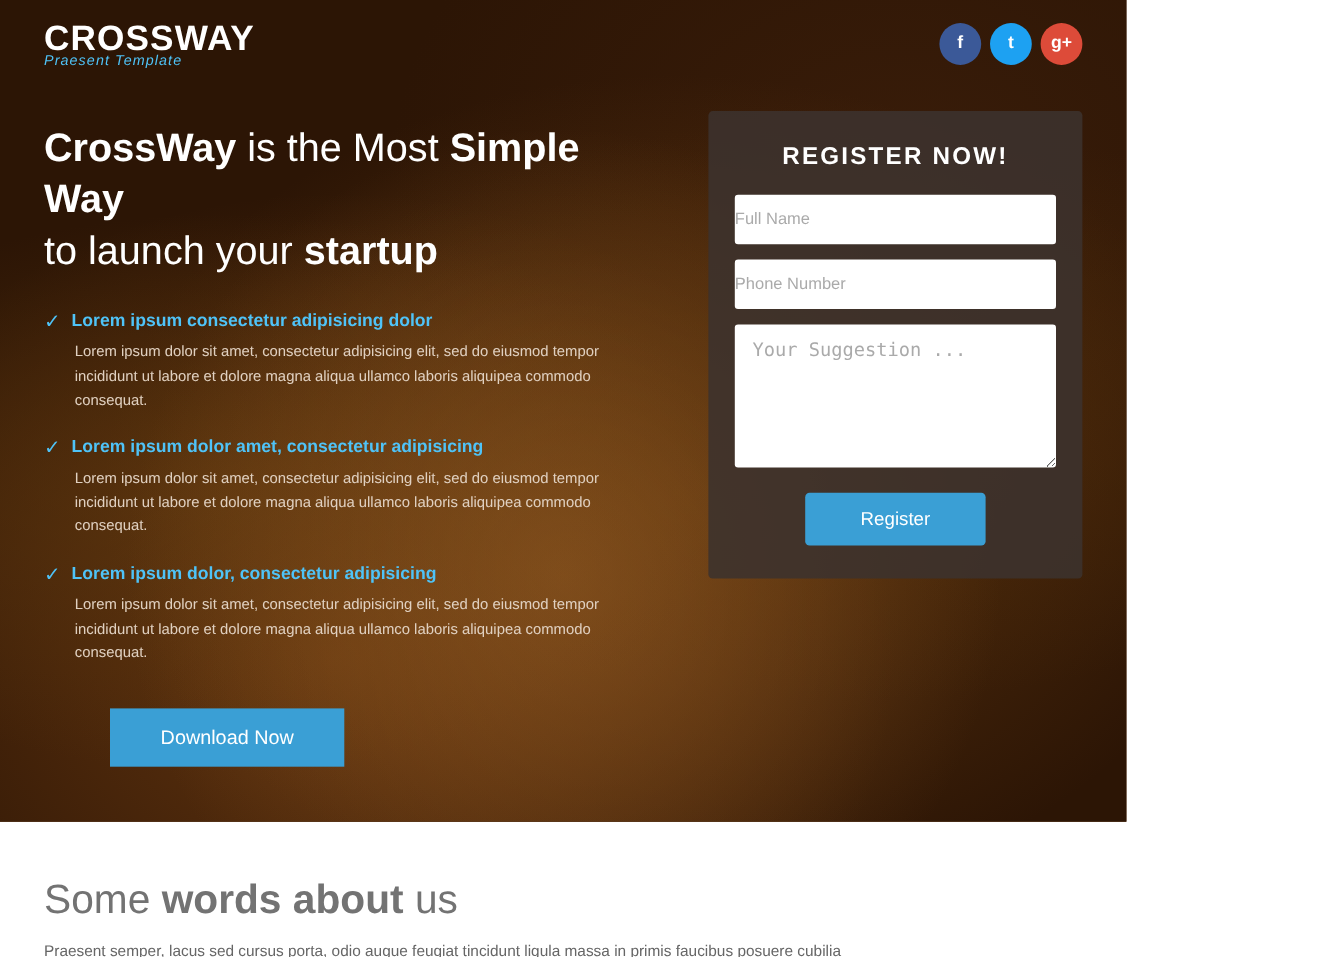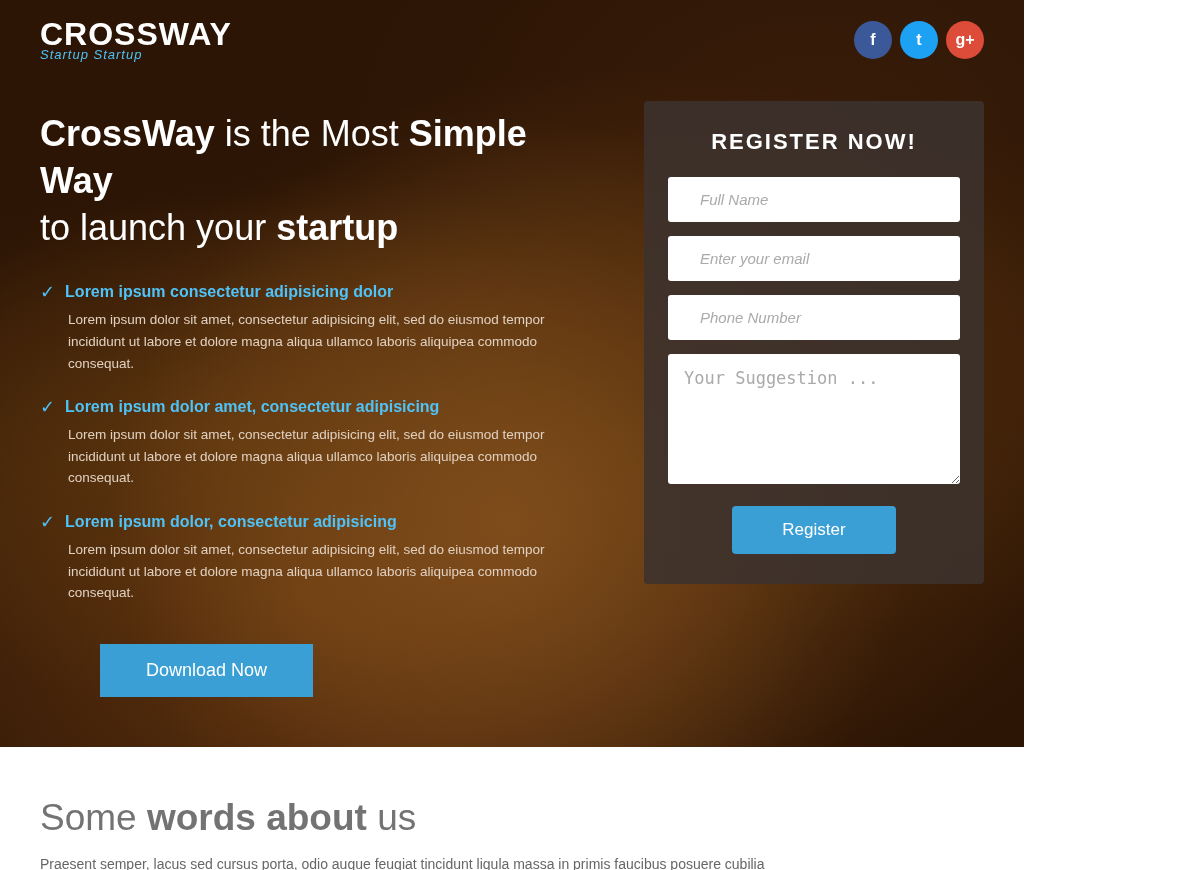--- a/index.html
+++ b/index.html
@@ -194,28 +194,27 @@
       letter-spacing: 2px;
       margin-bottom: 22px;
     }
 
     .form-group {
       margin-bottom: 14px;
     }
 
     .form-input {
       width: 100%;
-      padding: 14px 32px;
+      padding: 14px 0;
       background: #fff;
       border: none;
       border-radius: 3px;
       font-size: 15px;
       color: #888;
       outline: none;
-      font-style: italic;
     }
 
     .form-input::placeholder { color: #aaa; }
 
     .form-textarea {
       width: 100%;
       padding: 14px 16px;
       background: #fff;
       border: none;
       border-radius: 3px;
@@ -266,21 +265,21 @@
   </style>
 </head>
 <body>
 
 <div class="hero">
   <div class="hero-bg"></div>
 
   <nav class="top-nav">
     <div class="logo-wrap">
       <span class="logo-main">CROSSWAY</span>
-      <span class="logo-sub">Startup Startup</span>
+      <span class="logo-sub">Praesent Template</span>
     </div>
     <div class="social-icons">
       <div class="social-icon facebook">f</div>
       <div class="social-icon twitter">t</div>
       <div class="social-icon google">g+</div>
     </div>
   </nav>
 
   <div class="hero-content">
 
@@ -317,23 +316,20 @@
       <button class="download-btn">Download Now</button>
     </div>
 
     <div class="register-box">
       <h2 class="register-title">REGISTER NOW!</h2>
 
       <div class="form-group">
         <input class="form-input" type="text" placeholder="Full Name" style="">
       </div>
 
-      <div class="form-group">
-        <input class="form-input" type="email" placeholder="Enter your email" style="">
-      </div>
 
       <div class="form-group">
         <input class="form-input" type="tel" placeholder="Phone Number" style="">
       </div>
 
       <div class="form-group">
         <textarea class="form-textarea" placeholder="Your Suggestion ..." style=""></textarea>
       </div>
 
       <button class="register-btn">Register</button>

